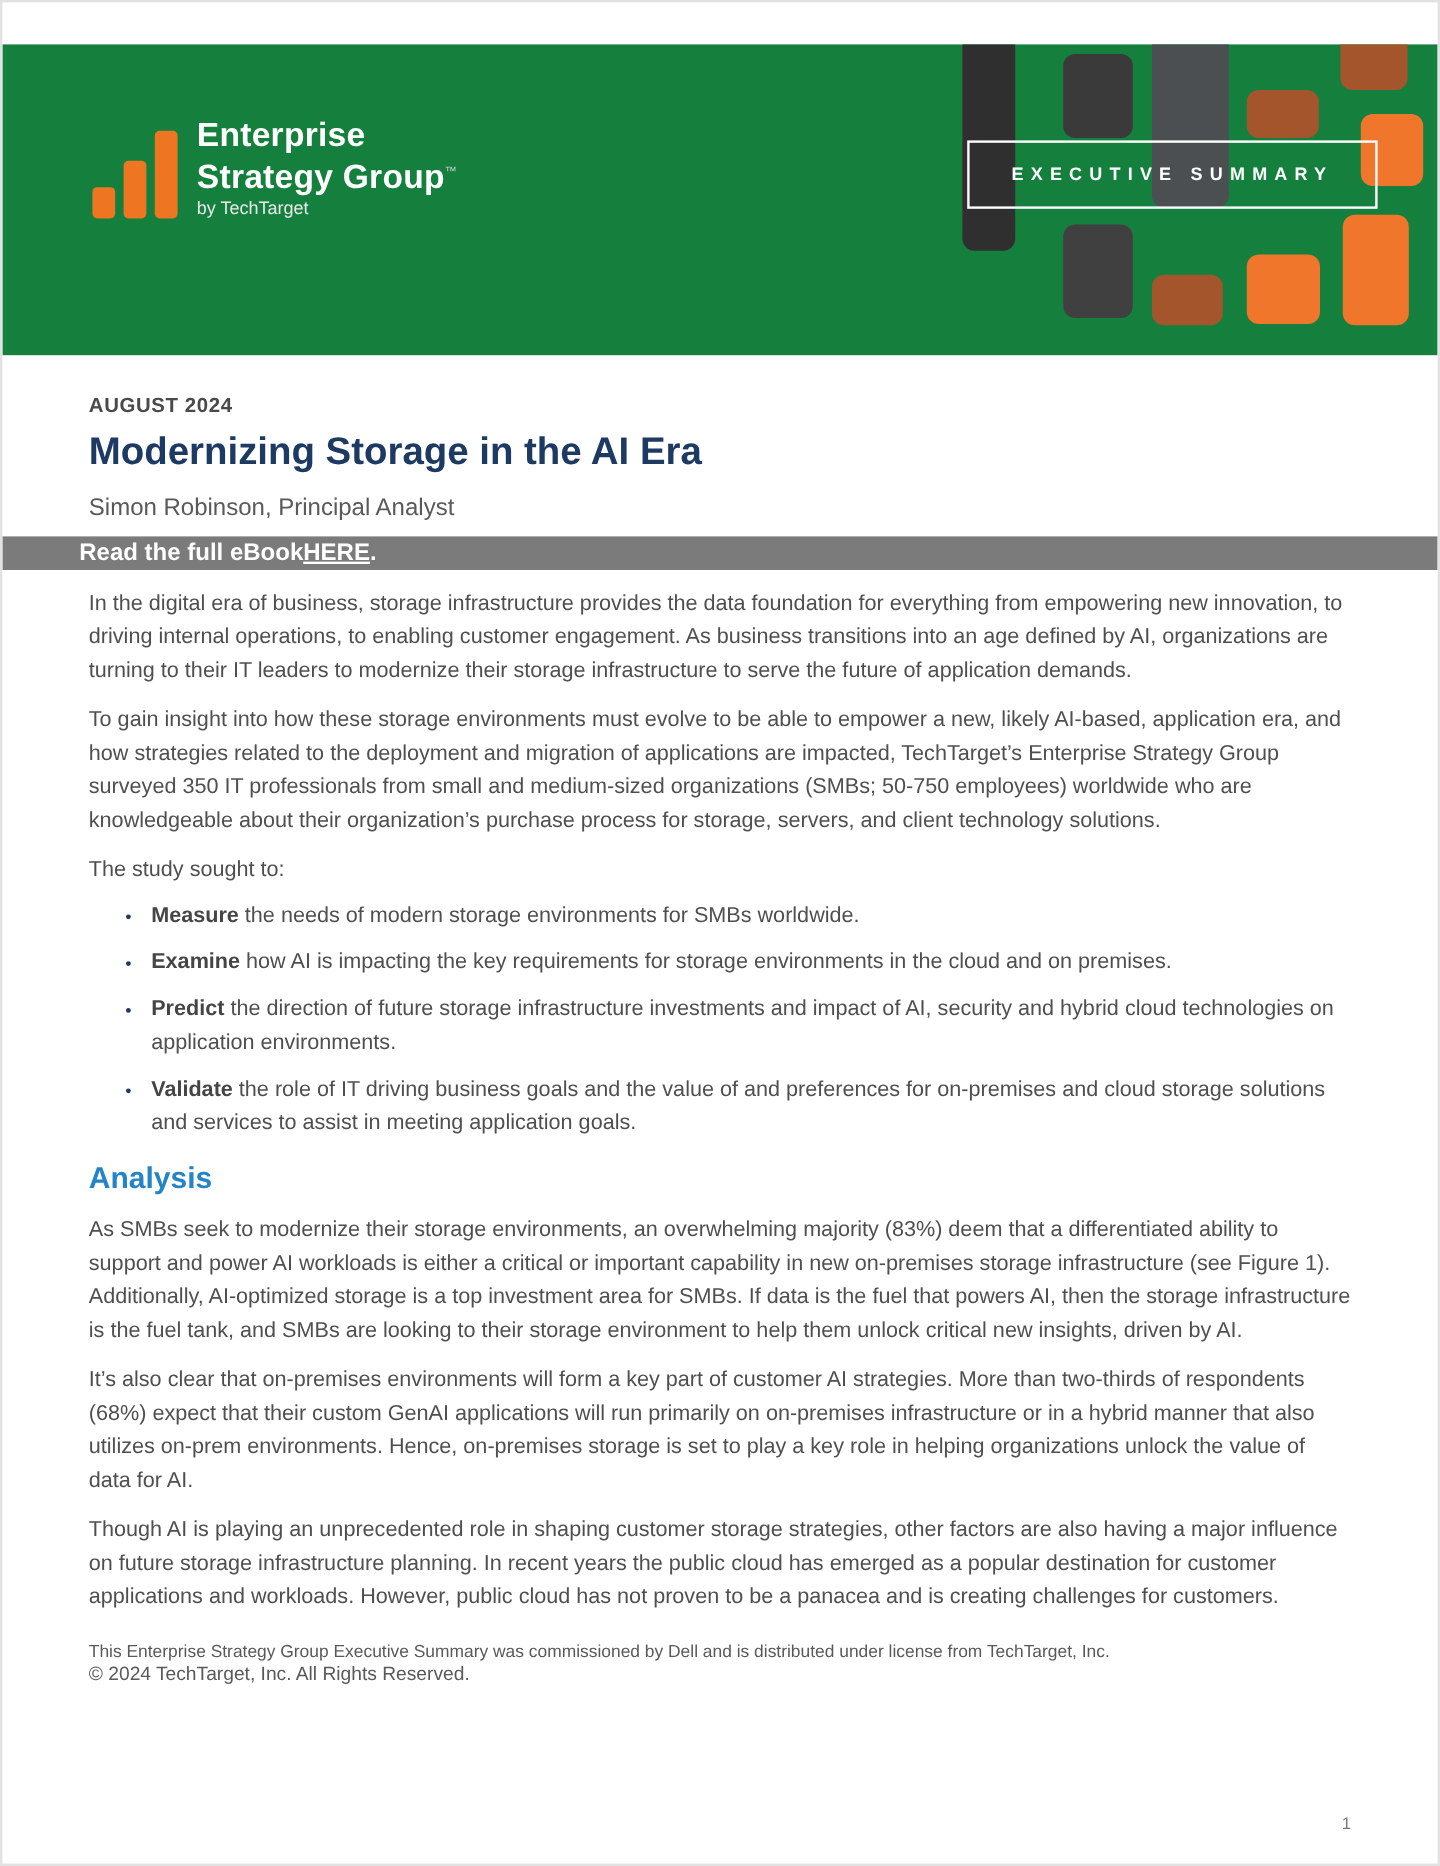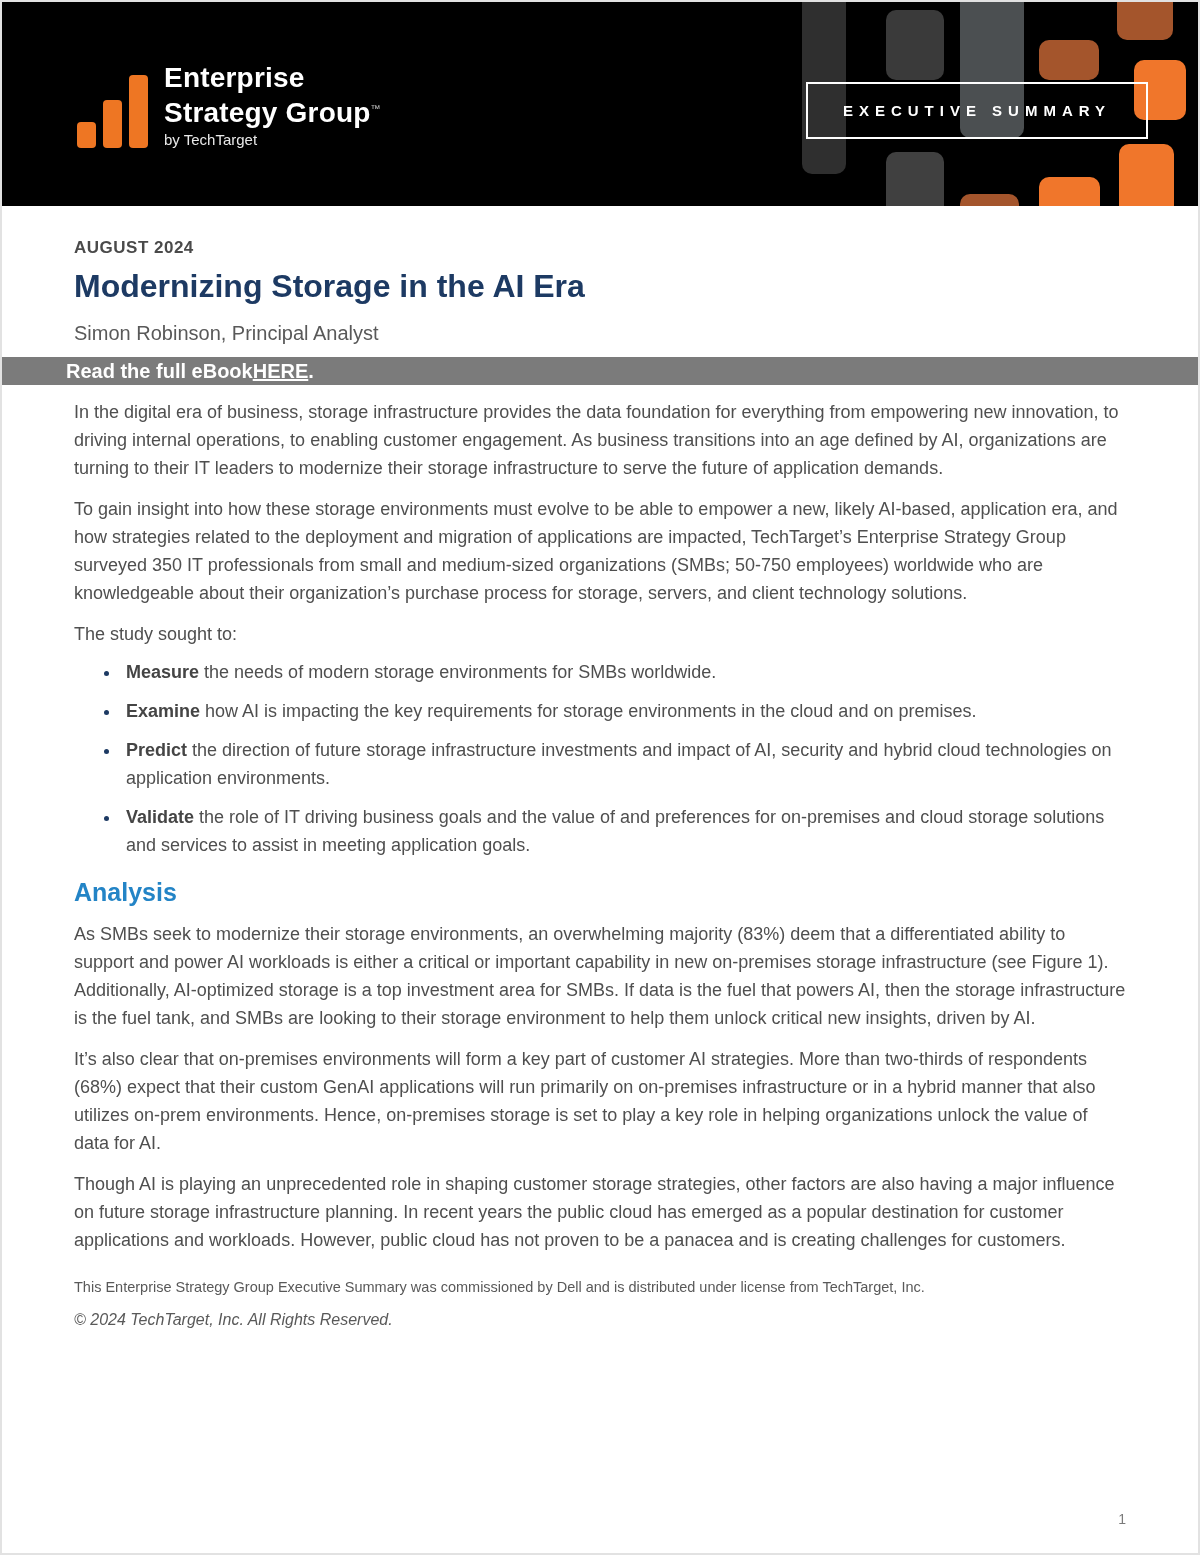--- a/index.html
+++ b/index.html
@@ -8,23 +8,24 @@
     width:1200px;height:1555px;
     background:#ffffff;
     box-sizing:border-box;
     border:2px solid #e2e2e2;
     font-family:"Liberation Sans", sans-serif;
     overflow:hidden;
   }
   
   .header{
     position:relative;
-    height:204px;
-    background:#000000;
+    height:259px;
+    background:#15803d;
     overflow:hidden;
+    margin-top:35px;
   }
   .decor{position:absolute;border-radius:10px;}
   .d-g1{left:800px;top:-20px;width:44px;height:192px;background:#2f2f2f;}
   .d-g2{left:884px;top:8px;width:58px;height:70px;background:#3a3a3a;}
   .d-g2b{left:884px;top:150px;width:58px;height:78px;background:#404040;}
   .d-g3{left:958px;top:-12px;width:64px;height:148px;background:#4b4f51;}
   .d-b1{left:1037px;top:38px;width:60px;height:40px;background:#a4552c;}
   .d-b2{left:1115px;top:-12px;width:56px;height:50px;background:#a4552c;}
   .d-o1{left:1132px;top:58px;width:52px;height:60px;background:#f0762b;}
   .d-o2{left:1117px;top:142px;width:55px;height:92px;background:#f0762b;}
@@ -67,21 +68,21 @@
   .content ul{margin:10px 0 0 0;padding-left:46px;}
   .content li{
     font-size:18px;line-height:28px;color:#4f4f4f;
     margin-bottom:11px;padding-left:6px;
   }
   .content li::marker{color:#1d3a63;font-size:15px;}
   .lead{font-weight:bold;color:#454545;}
   
   .footer{margin-top:24px;text-align:left;color:#595959;}
   .footer-note{font-size:14.5px;line-height:18px;}
-  .footer-copyright{margin-top:14px;font-size:16px;line-height:20px;font-style:italic;}
+  .footer-copyright{font-size:16px;line-height:20px;}
   .page-number{
     position:absolute;right:72px;bottom:26px;
     font-size:14px;color:#7a7a7a;
   }
 </style>
 </head>
 <body>
 
 <div class="page">
 

